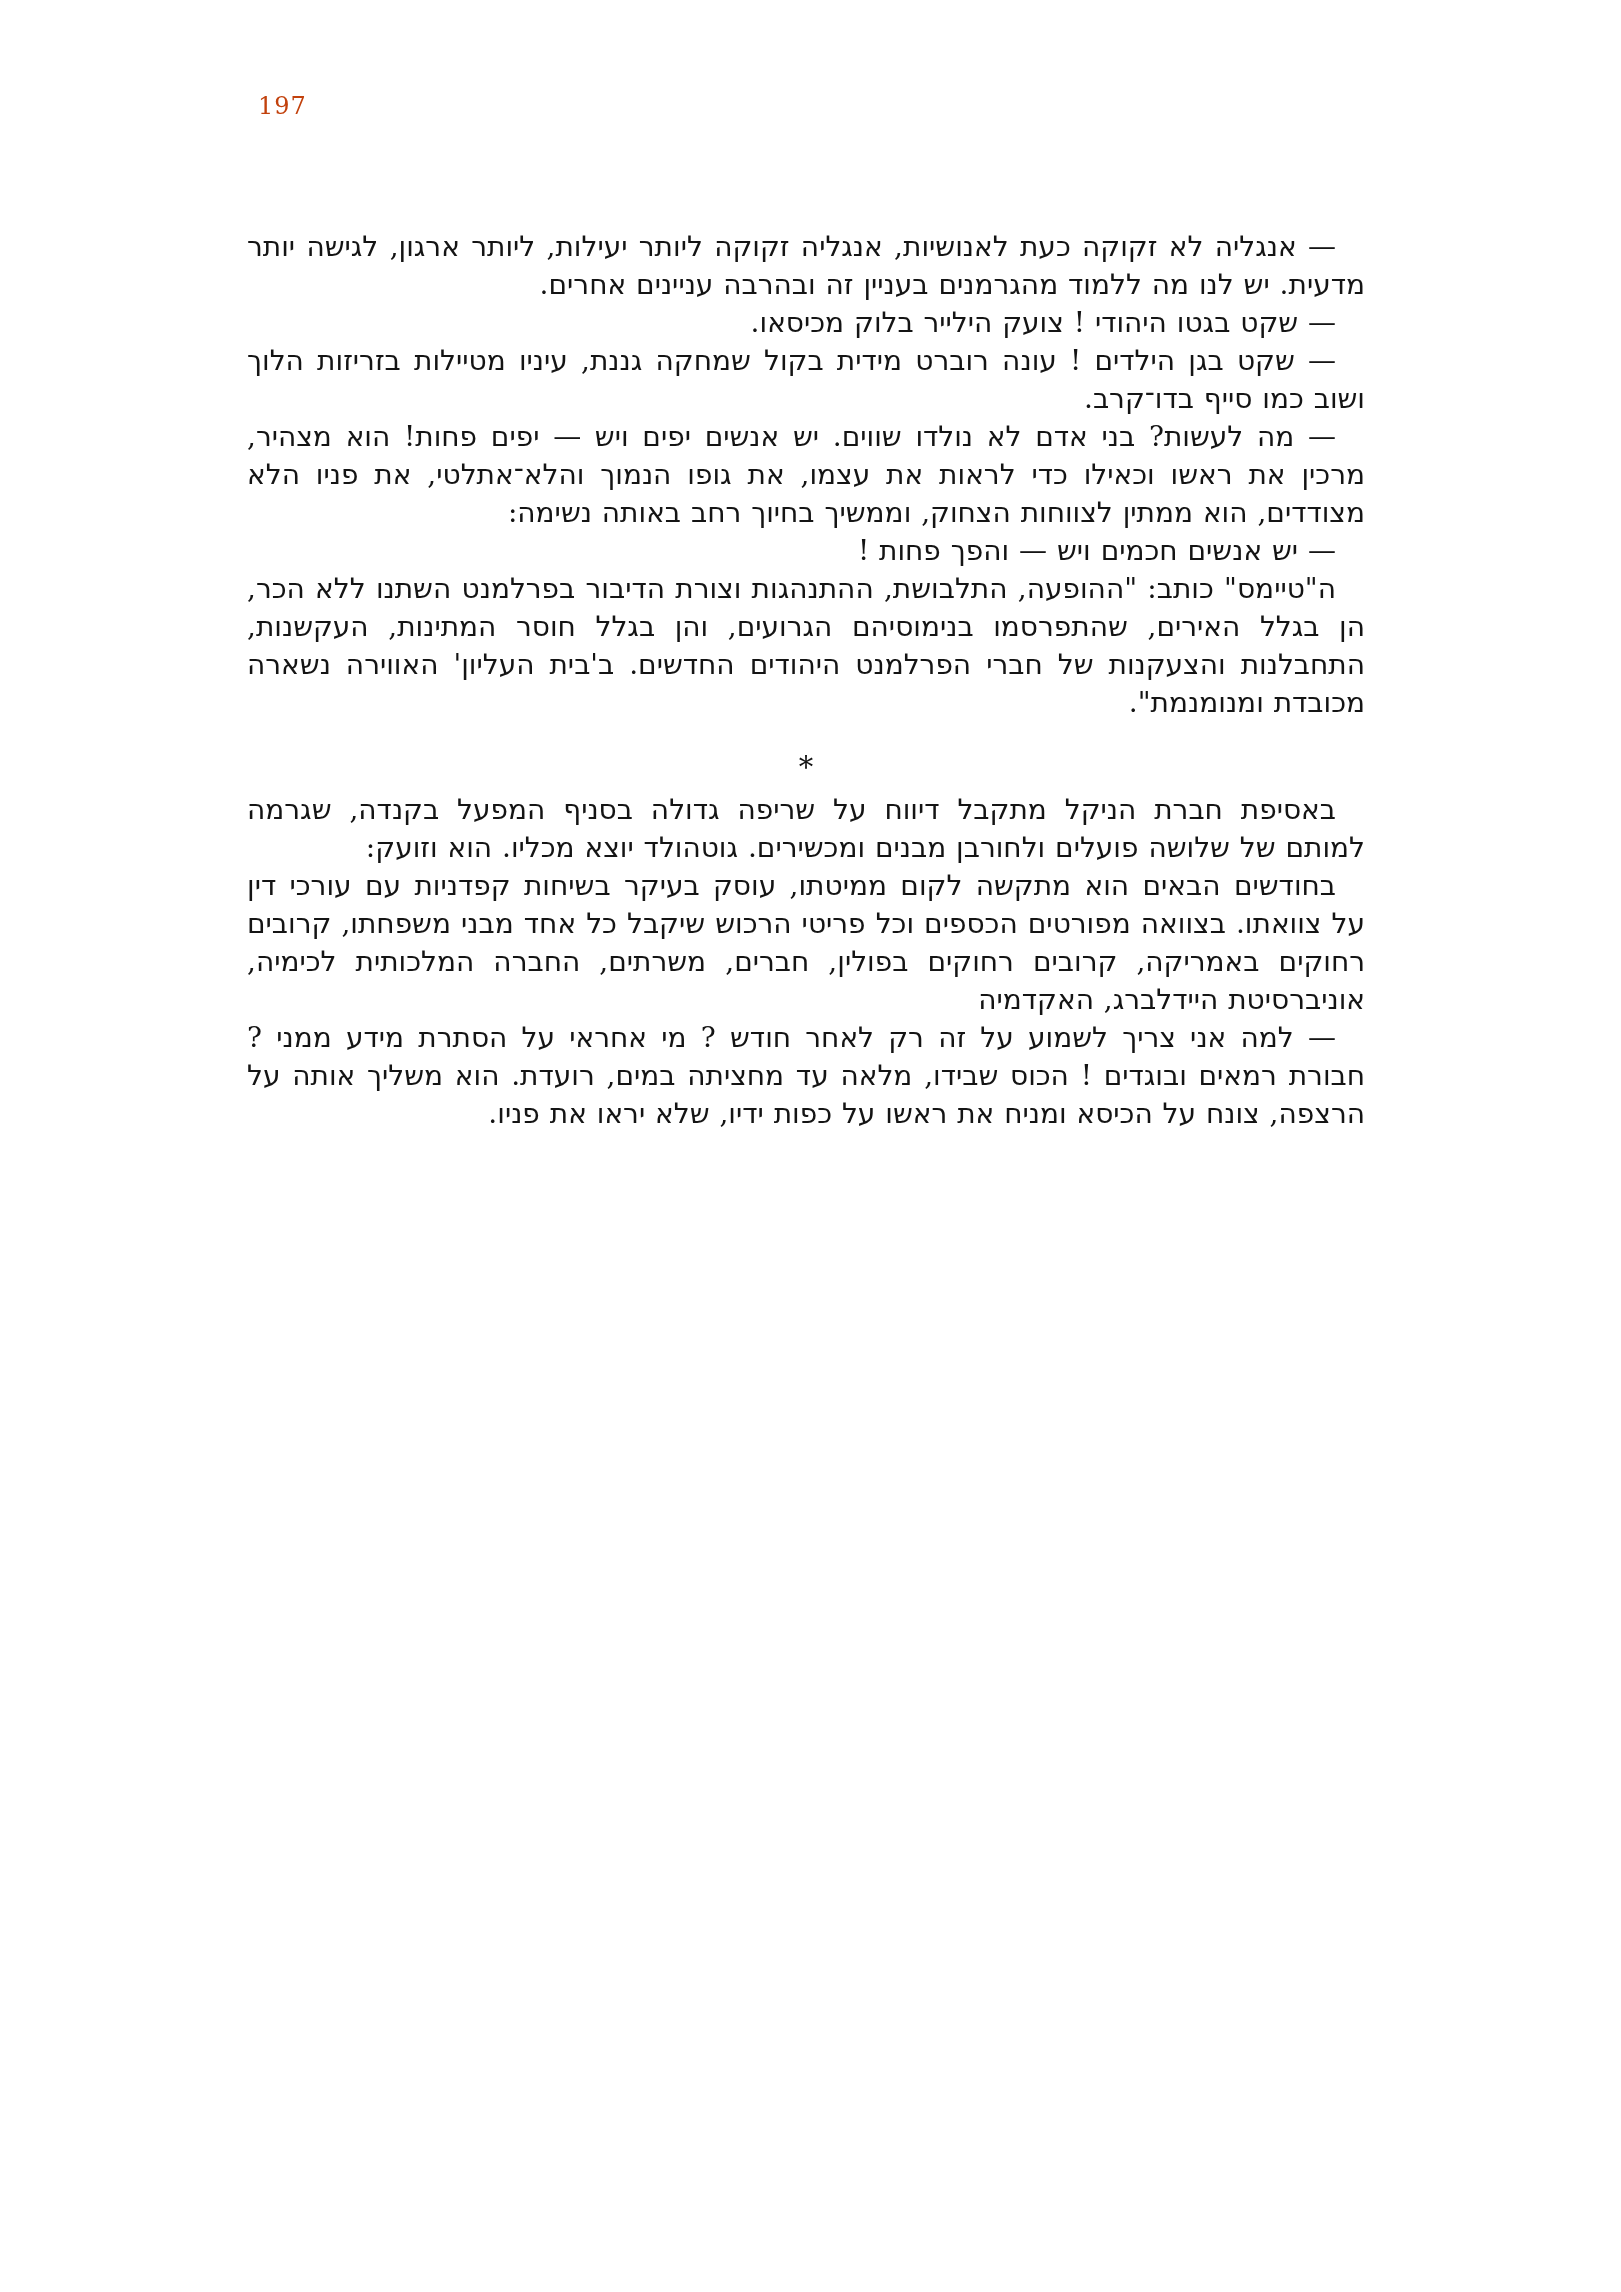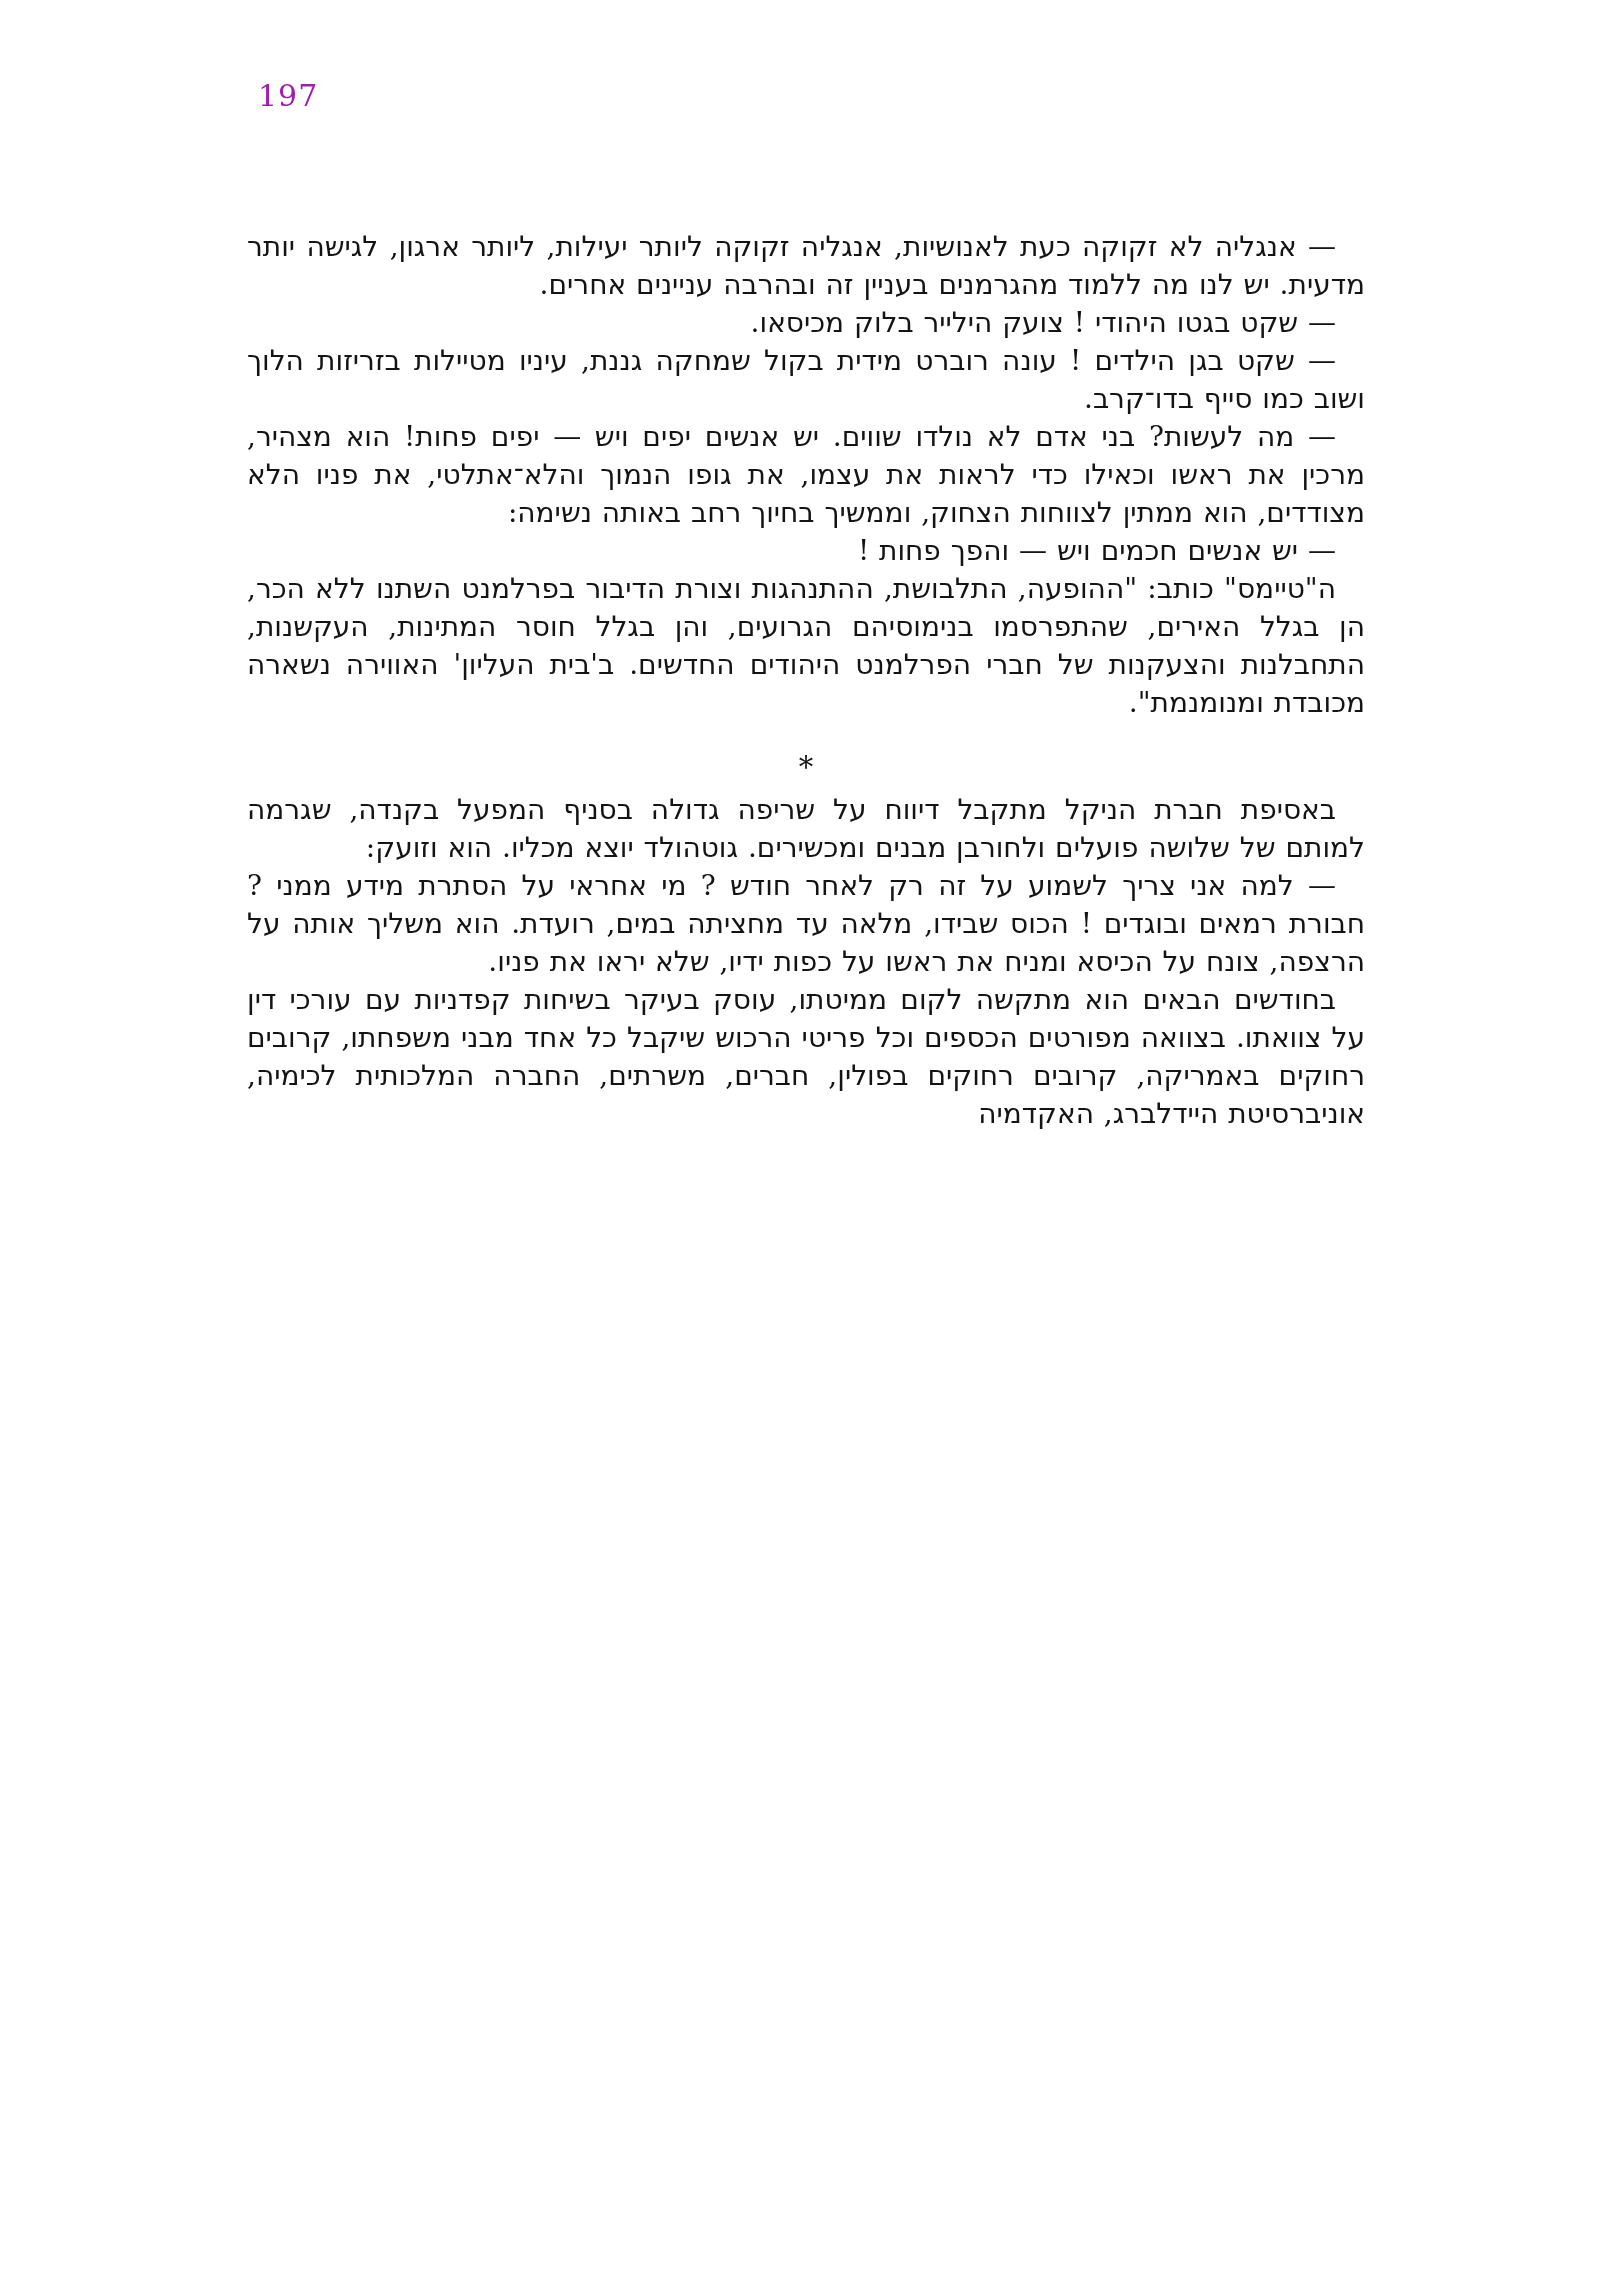--- a/index.html
+++ b/index.html
@@ -15,25 +15,25 @@
     color: #161616;
     overflow: hidden;
   }
   .page {
     position: absolute;
     inset: 0;
     background: #ffffff;
   }
   .page-number {
     position: absolute;
-    top: 78px;
+    top: 92px;
     left: 258px;
-    font-size: 30px;
+    font-size: 24px;
     letter-spacing: 1px;
-    color: #a21caf;
+    color: #c2410c;
   }
   .text-block {
     position: absolute;
     top: 188px;
     right: 256px;
     width: 1118px;
     direction: rtl;
     unicode-bidi: embed;
     text-align: justify;
     font-size: 28px;
@@ -65,18 +65,18 @@
     <p>— אנגליה לא זקוקה כעת לאנושיות, אנגליה זקוקה ליותר יעילות, ליותר ארגון, לגישה יותר מדעית. יש לנו מה ללמוד מהגרמנים בעניין זה ובהרבה עניינים אחרים.</p>
     <p>— שקט בגטו היהודי ! צועק הילייר בלוק מכיסאו.</p>
     <p>— שקט בגן הילדים ! עונה רוברט מידית בקול שמחקה גננת, עיניו מטיילות בזריזות הלוך ושוב כמו סייף בדו־קרב.</p>
     <p>— מה לעשות? בני אדם לא נולדו שווים. יש אנשים יפים ויש — יפים פחות! הוא מצהיר, מרכין את ראשו וכאילו כדי לראות את עצמו, את גופו הנמוך והלא־אתלטי, את פניו הלא מצודדים, הוא ממתין לצווחות הצחוק, וממשיך בחיוך רחב באותה נשימה:</p>
     <p>— יש אנשים חכמים ויש — והפך פחות !</p>
     <p>ה"טיימס" כותב: "ההופעה, התלבושת, ההתנהגות וצורת הדיבור בפרלמנט השתנו ללא הכר, הן בגלל האירים, שהתפרסמו בנימוסיהם הגרועים, והן בגלל חוסר המתינות, העקשנות, התחבלנות והצעקנות של חברי הפרלמנט היהודים החדשים. ב'בית העליון' האווירה נשארה מכובדת ומנומנמת".</p>
 
     <p class="separator">*</p>
 
     <p>באסיפת חברת הניקל מתקבל דיווח על שריפה גדולה בסניף המפעל בקנדה, שגרמה למותם של שלושה פועלים ולחורבן מבנים ומכשירים. גוטהולד יוצא מכליו. הוא וזועק:</p>
+    <p>בחודשים הבאים הוא מתקשה לקום ממיטתו, עוסק בעיקר בשיחות קפדניות עם עורכי דין על צוואתו. בצוואה מפורטים הכספים וכל פריטי הרכוש שיקבל כל אחד מבני משפחתו, קרובים רחוקים באמריקה, קרובים רחוקים בפולין, חברים, משרתים, החברה המלכותית לכימיה, אוניברסיטת היידלברג, האקדמיה</p>
     <p>— למה אני צריך לשמוע על זה רק לאחר חודש ? מי אחראי על הסתרת מידע ממני ? חבורת רמאים ובוגדים ! הכוס שבידו, מלאה עד מחציתה במים, רועדת. הוא משליך אותה על הרצפה, צונח על הכיסא ומניח את ראשו על כפות ידיו, שלא יראו את פניו.</p>
-    <p>בחודשים הבאים הוא מתקשה לקום ממיטתו, עוסק בעיקר בשיחות קפדניות עם עורכי דין על צוואתו. בצוואה מפורטים הכספים וכל פריטי הרכוש שיקבל כל אחד מבני משפחתו, קרובים רחוקים באמריקה, קרובים רחוקים בפולין, חברים, משרתים, החברה המלכותית לכימיה, אוניברסיטת היידלברג, האקדמיה</p>
   </div>
 
 </div>
 
 
 </body></html>

